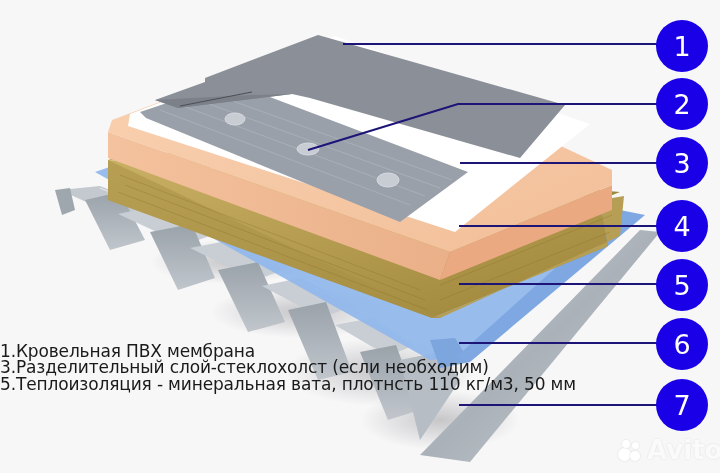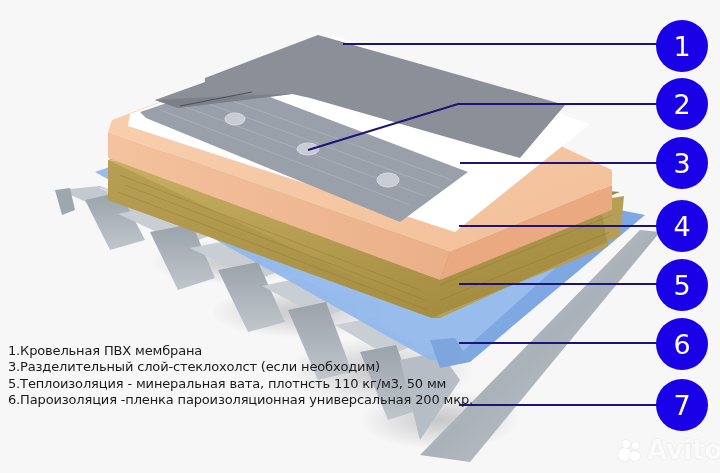--- a/index.html
+++ b/index.html
@@ -4,22 +4,22 @@
 <style>
   html, body { margin: 0; padding: 0; }
   body {
     width: 720px; height: 473px; overflow: hidden;
     background: #f7f7f8;
     font-family: "DejaVu Sans", sans-serif;
     position: relative;
   }
   #stage { position: absolute; left: 0; top: 0; width: 720px; height: 473px; }
   .legend {
-    position: absolute; left: 8px; top: 343px;
-    font-size: 13px; line-height: 16.4px; color: #1a1a1a;
+    position: absolute; left: 0; top: 343px;
+    font-size: 17px; line-height: 16.4px; color: #1a1a1a;
     letter-spacing: -0.15px;
   }
   .legend div { white-space: nowrap; }
   .badge {
     position: absolute; width: 52px; height: 52px; border-radius: 50%;
     background: #1a00e6; color: #fff; font-size: 27px;
     display: flex; align-items: center; justify-content: center;
     font-family: "DejaVu Sans", sans-serif; font-weight: normal;
   }
   .watermark {
@@ -185,21 +185,20 @@
     <span>6</span>
   </div>
 <div class="badge" style="left:656px; top:379px;">
     <span>7</span>
   </div>
 
 <div class="legend">
   <div>1.Кровельная ПВХ мембрана</div>
   <div>3.Разделительный слой-стеклохолст (если необходим)</div>
   <div>5.Теплоизоляция - минеральная вата, плотнсть 110 кг/м3, 50 мм</div>
-  <div>6.Пароизоляция -пленка пароизоляционная универсальная 200 мкр.</div>
 </div>
 
 <div class="watermark">
   <div class="wm-dots">
     <span style="left:0; top:10px; width:13px; height:13px;"></span>
     <span style="left:12px; top:13px; width:10px; height:10px;"></span>
     <span style="left:4px; top:2px; width:8px; height:8px;"></span>
     <span style="left:14px; top:4px; width:7px; height:7px;"></span>
   </div>
   <span>Avito</span>

